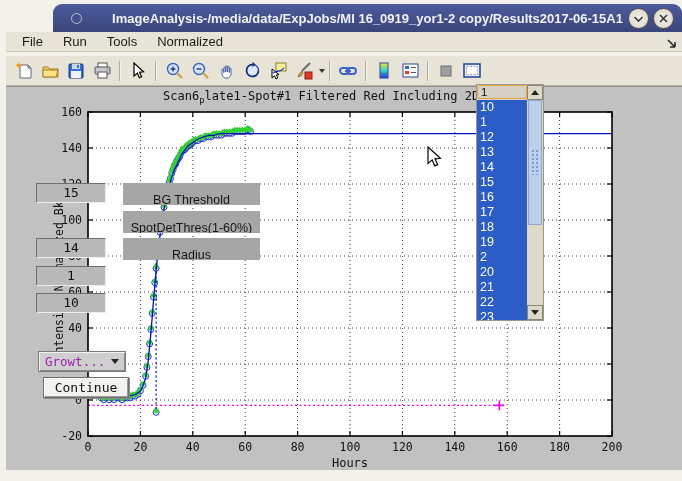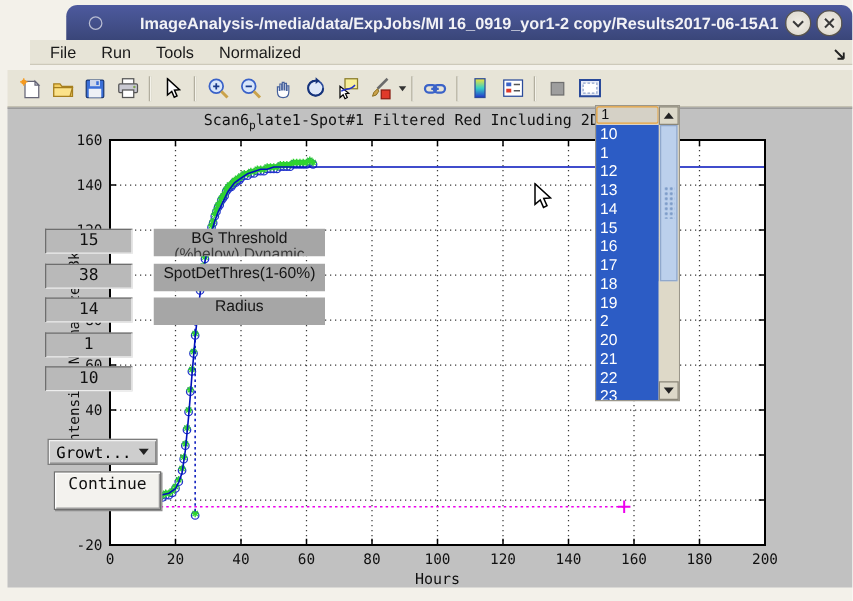--- a/index.html
+++ b/index.html
@@ -20,21 +20,21 @@
   .win-title{flex:1;text-align:center;color:#f2f2f6;font-size:13px;font-weight:bold;
     white-space:nowrap;overflow:hidden;letter-spacing:0;}
   .tb-circle{
     position:absolute;top:4px;width:19px;height:19px;border-radius:50%;
     background:radial-gradient(#f2efe7,#d9d5ca);
     border:1.5px solid #59554d;display:flex;align-items:center;justify-content:center;
     cursor:default;
   }
   .tb-shade{right:33px;} .tb-close{right:8px;}
   .menubar{
-    position:absolute;left:24px;top:32px;right:0;height:20px;
+    position:absolute;left:6px;top:32px;right:0;height:20px;
     background:#e7e4d7;border-bottom:1px solid #cdc9ba;
     display:flex;align-items:center;padding-left:6px;box-sizing:border-box;
   }
   .menu-item{font-size:13px;color:#1a1a1a;padding:3px 10px;}
   .menu-grip{position:absolute;right:5px;top:7px;}
   .toolbar{
     position:absolute;left:6px;top:56px;right:0;height:30px;
     background:#e7e4d7;border-bottom:1px solid #b9b5a6;
     display:flex;align-items:center;padding-left:5px;box-sizing:border-box;
   }
@@ -58,33 +58,33 @@
   .param-value{
     position:absolute;left:36px;width:70px;height:20px;box-sizing:border-box;
     background:#b9b9b9;color:#111;text-align:center;font-size:13px;line-height:18px;
     border-top:1px solid #6e6e6e;border-left:1px solid #6e6e6e;
     border-bottom:1px solid #eeeeee;border-right:1px solid #eeeeee;
     font-family:"DejaVu Sans Mono",monospace;
   }
   .param-label{
     position:absolute;left:123px;width:137px;height:22px;overflow:hidden;
     background:#a6a6a6;color:#161616;text-align:center;font-size:12.5px;line-height:13px;
-    padding-top:1px;box-sizing:border-box;white-space:nowrap;
+    padding-top:11px;box-sizing:border-box;white-space:nowrap;
   }
   .param-label .l2{display:block;color:#3c3c3c;}
   .growth-btn{
     position:absolute;left:38px;top:351px;width:88px;height:21px;z-index:3;box-sizing:border-box;
     background:#cecece;border:1px solid #7c7c7c;
     box-shadow:inset 1px 1px 0 #f2f2f2, inset -1px -1px 0 #8a8a8a;
     display:flex;align-items:center;justify-content:space-between;padding:0 6px;
-    font-size:12.5px;font-family:"DejaVu Sans Mono",monospace;color:#000000;
+    font-size:12.5px;font-family:"DejaVu Sans Mono",monospace;color:#a21caf;
   }
   .growth-btn .tri{width:0;height:0;border-left:4.5px solid transparent;border-right:4.5px solid transparent;border-top:5.5px solid #222;}
   .continue-btn{
-    position:absolute;left:43px;top:377px;width:86px;height:31px;z-index:3;box-sizing:border-box;
+    position:absolute;left:43px;top:377px;width:86px;height:21px;z-index:3;box-sizing:border-box;
     background:#f3f2ee;border:1px solid #6f6f6f;
     box-shadow:inset 1px 1px 0 #ffffff, inset -1px -1px 0 #9b9b9b, 1px 1px 0 #8d8d8d;
     text-align:center;font-size:13px;line-height:19px;color:#111;
     font-family:"DejaVu Sans Mono",monospace;
   }
   
   .listbox{position:absolute;left:477px;top:85px;width:66px;height:235px;z-index:4;background:#d9d5c9;box-shadow:0 0 0 1px #9a968a;}
   .list-current{
     position:absolute;left:0;top:0;width:50px;height:14px;box-sizing:border-box;
     background:#d5d1c6;border:1px solid #e8a33d;border-radius:2px;
@@ -517,21 +517,20 @@
 
     <div class="param-row" style="top: 183px;">
       <div class="param-value">15</div>
       <div class="param-label">
         <span>BG Threshold</span>
         <span class="l2">(%below) Dynamic</span>
       </div>
     </div>
 
     <div class="param-row" style="top: 210.5px;">
-      <div class="param-value">38</div>
       <div class="param-label">
         <span>SpotDetThres(1-60%)</span>
         
       </div>
     </div>
 
     <div class="param-row" style="top: 238px;">
       <div class="param-value">14</div>
       <div class="param-label">
         <span>Radius</span>

